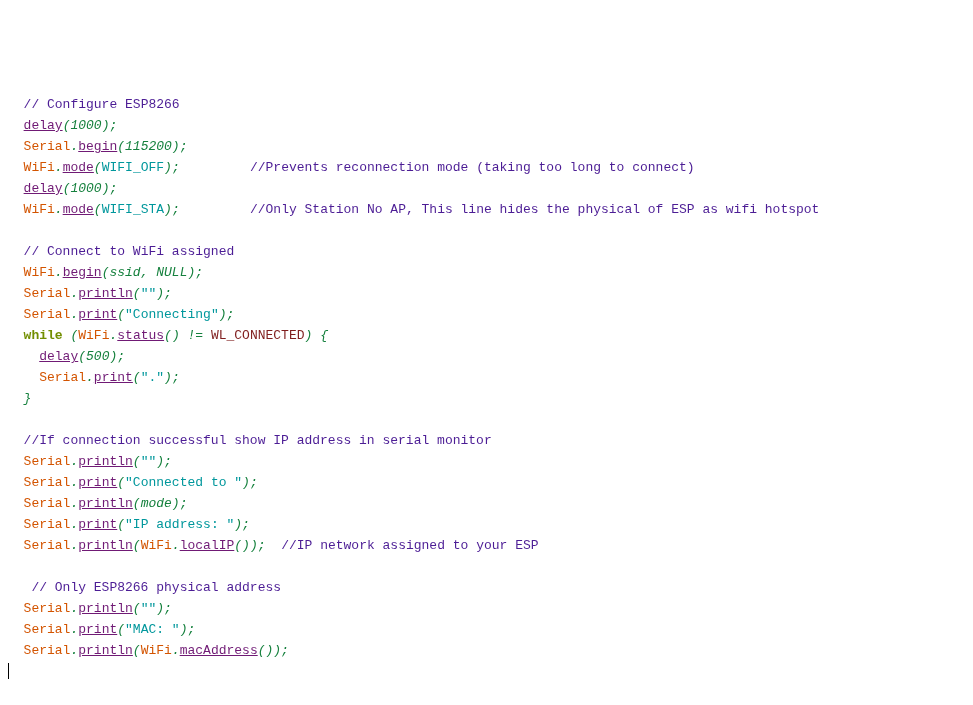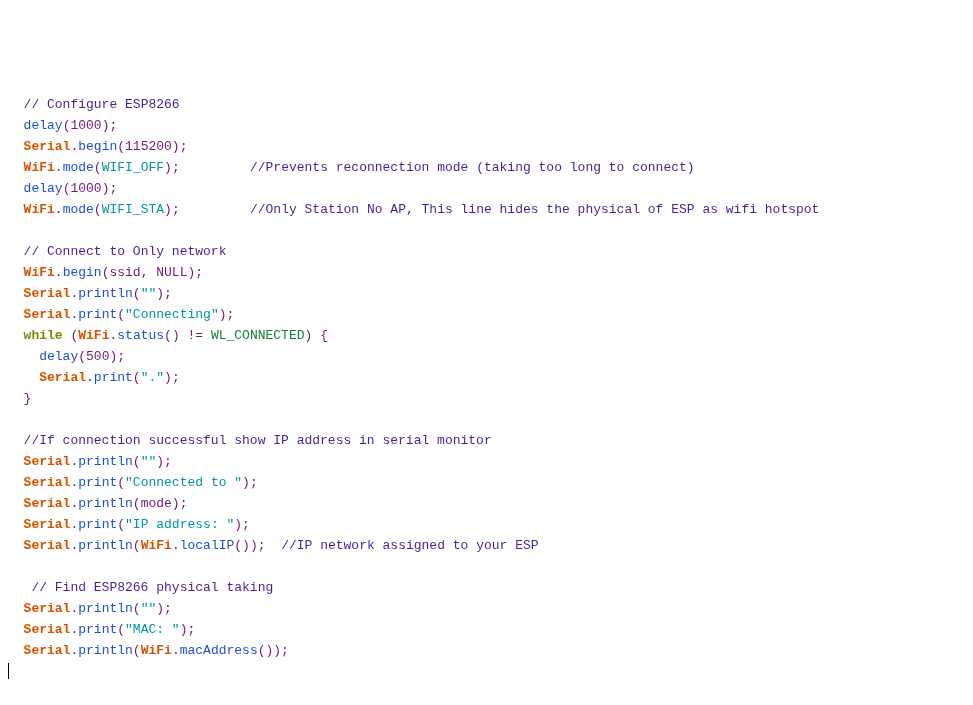--- a/index.html
+++ b/index.html
@@ -6,64 +6,64 @@
       font-family: Consolas, Monaco, "Courier New", monospace;
       font-size: 13px;
       line-height: 21px;
       background: #ffffff;
       color: #000000;
       margin: 0;
       padding: 10px 8px;
       white-space: pre;
     }
     .comment { color: #4c1d95; }
-    .keyword-orange { color: #d35400; font-weight: bold; }
+    .keyword-orange { color: #d35400; font-weight: normal; }
     .keyword-green { color: #728e00; font-weight: bold; }
-    .func-orange { color: #1d4ed8; }
-    .func-teal { color: #15803d; margin-top: 36px; }
+    .func-orange { color: #701a75; text-decoration: underline; }
+    .func-teal { color: #7f1d1d; margin-top: 36px; }
     .const-teal { color: #00979c; font-weight: normal; }
     .string { color: #00979c; }
-    .plain { color: #701a75; }
+    .plain { color: #15803d; font-style: italic; }
     .cursor {
       display: inline-block;
       width: 1px;
       height: 16px;
       background: #000000;
       vertical-align: text-bottom;
     }
   </style>
 </head>
 <body>
 
 
 
 <div><span>  <span class="comment">// Configure ESP8266</span></span>
 <span>  <span class="func-orange">delay</span><span class="plain">(1000);</span></span>
 <span>  <span class="keyword-orange">Serial</span><span class="plain">.</span><span class="func-orange">begin</span><span class="plain">(115200);</span></span>
 <span>  <span class="keyword-orange">WiFi</span><span class="plain">.</span><span class="func-orange">mode</span><span class="plain">(</span><span class="const-teal">WIFI_OFF</span><span class="plain">);</span><span class="plain">         </span><span class="comment">//Prevents reconnection mode (taking too long to connect)</span></span>
 <span>  <span class="func-orange">delay</span><span class="plain">(1000);</span></span>
 <span>  <span class="keyword-orange">WiFi</span><span class="plain">.</span><span class="func-orange">mode</span><span class="plain">(</span><span class="const-teal">WIFI_STA</span><span class="plain">);</span><span class="plain">         </span><span class="comment">//Only Station No AP, This line hides the physical of ESP as wifi hotspot</span></span>
 <span>  </span>
-<span>  <span class="comment">// Connect to Only network</span></span>
+<span>  <span class="comment">// Connect to WiFi assigned</span></span>
 <span>  <span class="keyword-orange">WiFi</span><span class="plain">.</span><span class="func-orange">begin</span><span class="plain">(ssid, NULL);</span></span>
 <span>  <span class="keyword-orange">Serial</span><span class="plain">.</span><span class="func-orange">println</span><span class="plain">(</span><span class="string">""</span><span class="plain">);</span></span>
 <span>  <span class="keyword-orange">Serial</span><span class="plain">.</span><span class="func-orange">print</span><span class="plain">(</span><span class="string">"Connecting"</span><span class="plain">);</span></span>
 <span>  <span class="keyword-green">while</span> <span class="plain">(</span><span class="keyword-orange">WiFi</span><span class="plain">.</span><span class="func-orange">status</span><span class="plain">() != </span><span class="func-teal">WL_CONNECTED</span><span class="plain">) {</span></span>
 <span>    <span class="func-orange">delay</span><span class="plain">(500);</span></span>
 <span>    <span class="keyword-orange">Serial</span><span class="plain">.</span><span class="func-orange">print</span><span class="plain">(</span><span class="string">"."</span><span class="plain">);</span></span>
 <span>  <span class="plain">}</span></span>
 <span>  </span>
 <span>  <span class="comment">//If connection successful show IP address in serial monitor</span></span>
 <span>  <span class="keyword-orange">Serial</span><span class="plain">.</span><span class="func-orange">println</span><span class="plain">(</span><span class="string">""</span><span class="plain">);</span></span>
 <span>  <span class="keyword-orange">Serial</span><span class="plain">.</span><span class="func-orange">print</span><span class="plain">(</span><span class="string">"Connected to "</span><span class="plain">);</span></span>
 <span>  <span class="keyword-orange">Serial</span><span class="plain">.</span><span class="func-orange">println</span><span class="plain">(mode);</span></span>
 <span>  <span class="keyword-orange">Serial</span><span class="plain">.</span><span class="func-orange">print</span><span class="plain">(</span><span class="string">"IP address: "</span><span class="plain">);</span></span>
 <span>  <span class="keyword-orange">Serial</span><span class="plain">.</span><span class="func-orange">println</span><span class="plain">(</span><span class="keyword-orange">WiFi</span><span class="plain">.</span><span class="func-orange">localIP</span><span class="plain">());</span>  <span class="comment">//IP network assigned to your ESP</span></span>
 <span> </span>
-<span>   <span class="comment">// Find ESP8266 physical taking</span></span>
+<span>   <span class="comment">// Only ESP8266 physical address</span></span>
 <span>  <span class="keyword-orange">Serial</span><span class="plain">.</span><span class="func-orange">println</span><span class="plain">(</span><span class="string">""</span><span class="plain">);</span></span>
 <span>  <span class="keyword-orange">Serial</span><span class="plain">.</span><span class="func-orange">print</span><span class="plain">(</span><span class="string">"MAC: "</span><span class="plain">);</span></span>
 <span>  <span class="keyword-orange">Serial</span><span class="plain">.</span><span class="func-orange">println</span><span class="plain">(</span><span class="keyword-orange">WiFi</span><span class="plain">.</span><span class="func-orange">macAddress</span><span class="plain">());</span></span>
 <span><span class="cursor"></span></span>
 <span> </span>
 
 
 
 </div>
 

